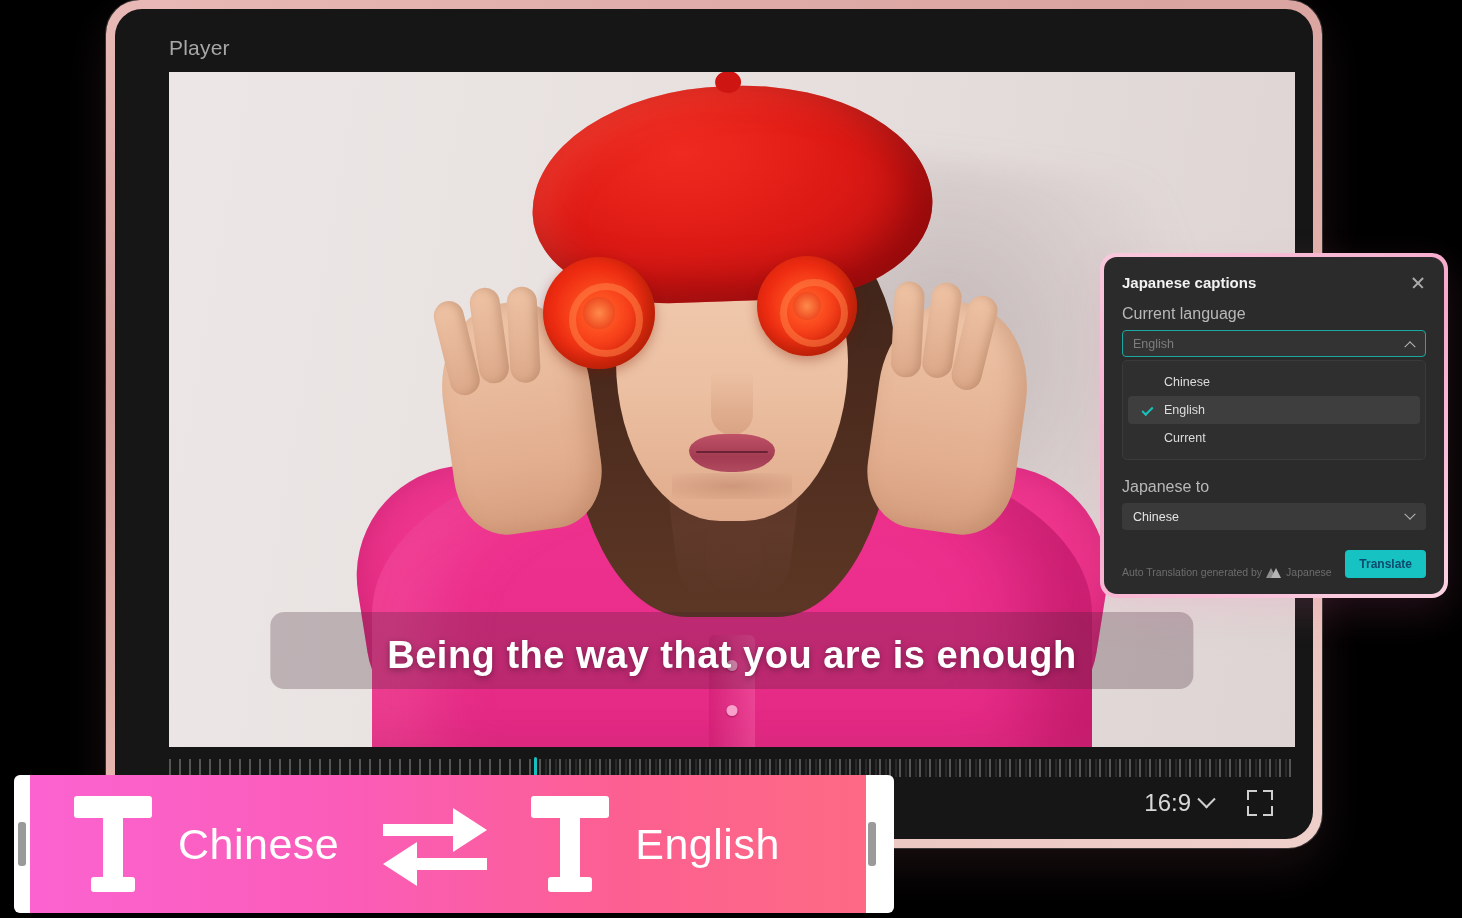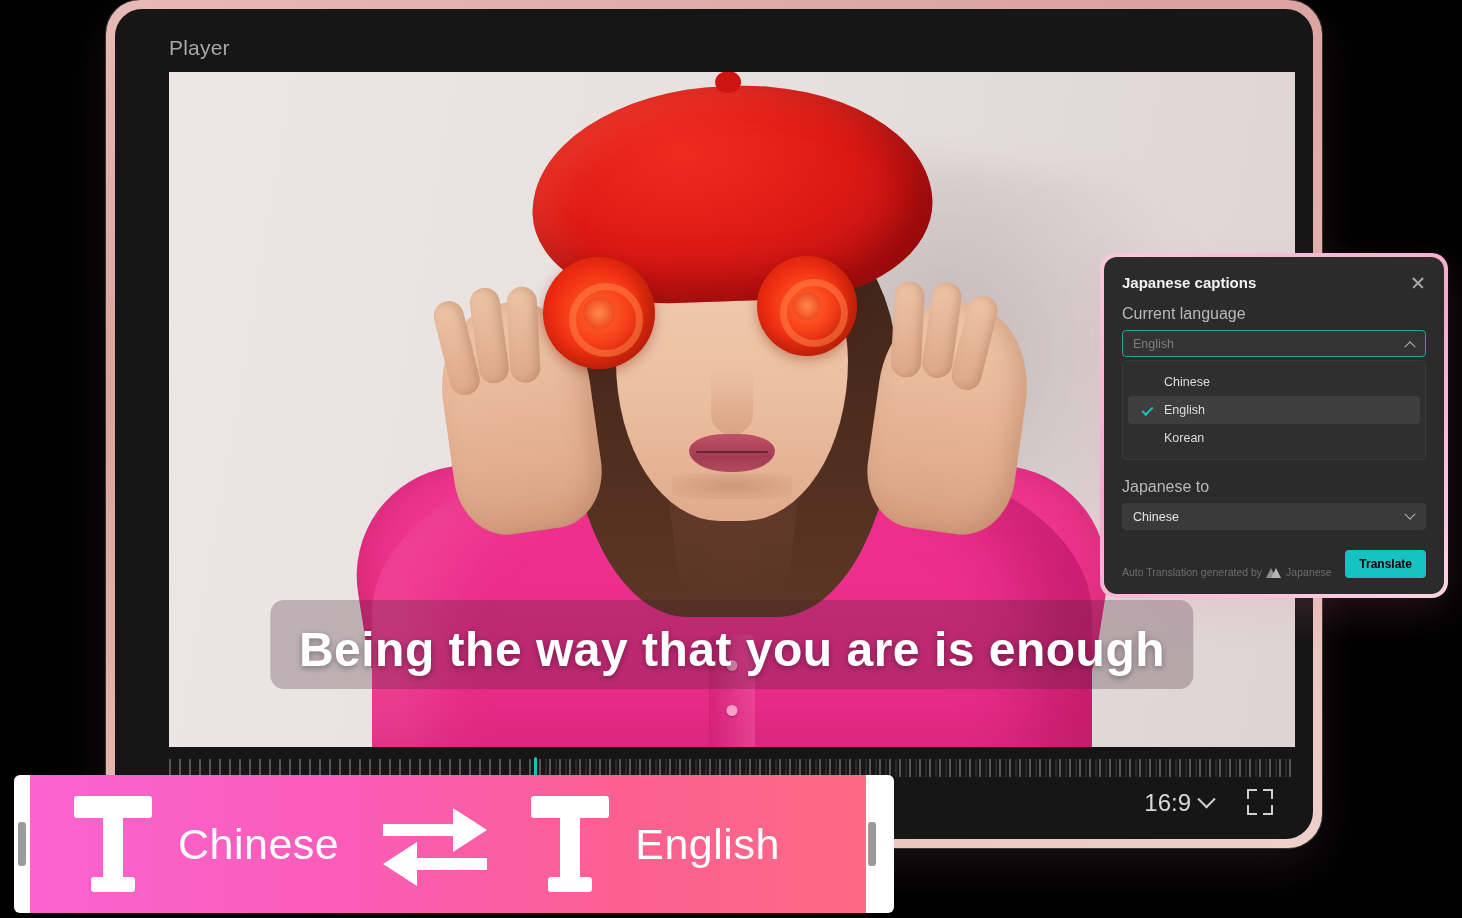--- a/index.html
+++ b/index.html
@@ -309,21 +309,21 @@
     left: 50%;
     transform: translateX(-50%);
     bottom: 58px;
     width: 82%;
     padding: 12px 24px;
     background: rgba(60,30,45,0.26);
     border-radius: 14px;
     text-align: center;
   }
   .caption-text {
-    font-size: 48px;
+    font-size: 38px;
     font-weight: 700;
     color: #ffffff;
     letter-spacing: 0.5px;
     text-shadow: 0 2px 6px rgba(0,0,0,0.35);
     white-space: nowrap;
     margin-top: 10px;
   }
 
   
   .timeline {
@@ -357,20 +357,21 @@
     background: #14c0c0;
     border-radius: 2px;
   }
 
   
   .bottom-bar {
     position: absolute;
     right: 40px;
     bottom: 22px;
     display: flex;
+    align-items: center;
     gap: 34px;
   }
   .aspect-ratio {
     display: flex;
     align-items: center;
     gap: 9px;
     font-size: 24px;
     color: #d8d8d8;
     cursor: pointer;
   }
@@ -522,21 +523,21 @@
     position: absolute;
     bottom: 0;
     border-left: 5px solid transparent;
     border-right: 5px solid transparent;
     border-bottom: 10px solid #8f8f8f;
   }
   .volctrans-logo::before { left: -1px; }
   .volctrans-logo::after  { left: 4px; border-bottom-color: #b5b5b5; }
   .translate-btn {
     background: #16c2c2;
-    color: #000000;
+    color: #0c4a6e;
     border: none;
     border-radius: 4px;
     font-size: 12px;
     font-weight: 700;
     padding: 7px 14px;
     cursor: pointer;
     font-family: "Liberation Sans", sans-serif;
   }
 
   
@@ -718,21 +719,21 @@
 
       <div class="options-panel">
         <div class="option">
           <span>Chinese</span>
         </div>
         <div class="option selected">
           <span class="check"></span>
           <span>English</span>
         </div>
         <div class="option">
-          <span>Korean</span>
+          <span>Current</span>
         </div>
       </div>
 
       <div class="spacer-20"></div>
 
       <div class="field-label">Japanese to</div>
       <div class="select-box">
         <span>Chinese</span>
         <span class="caret down"></span>
       </div>

